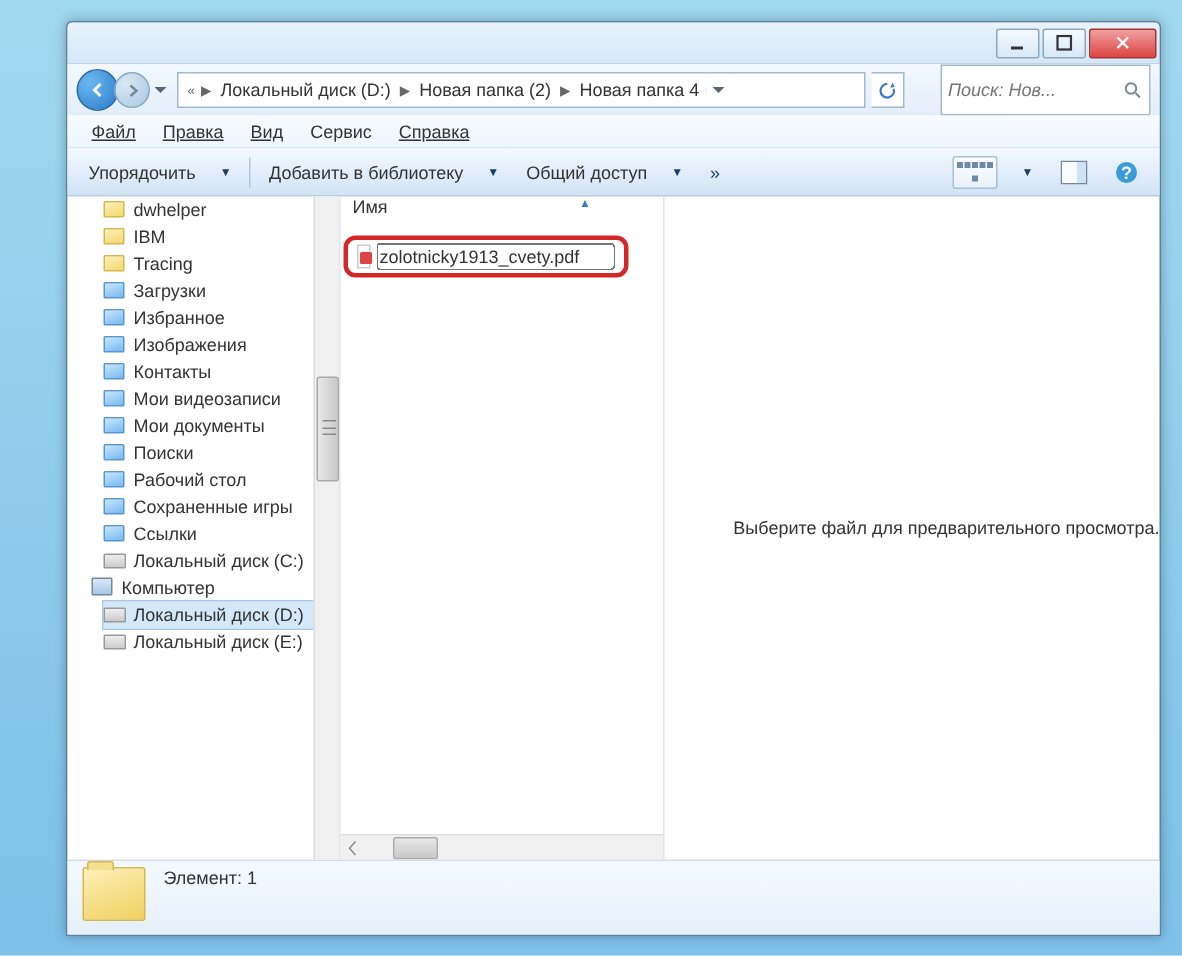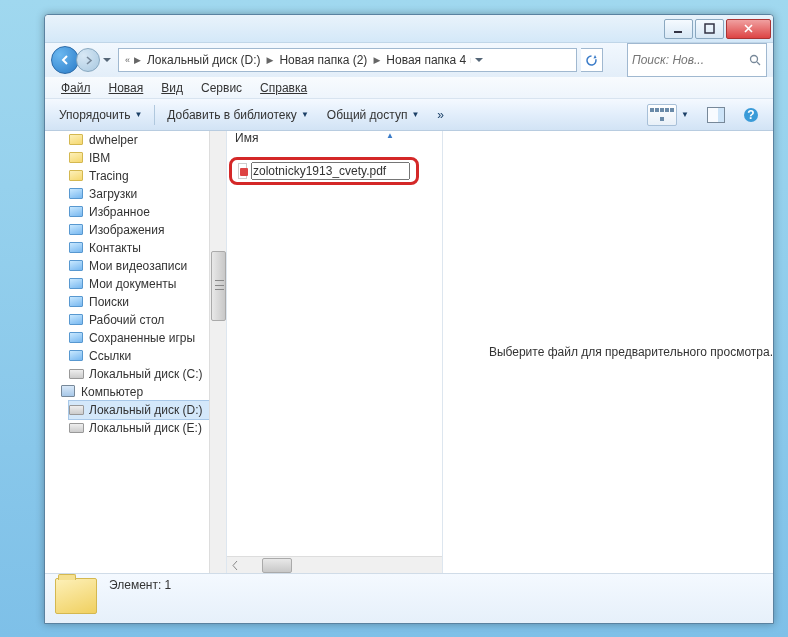--- a/index.html
+++ b/index.html
@@ -18,21 +18,21 @@
 .crumb{padding:2px 4px;white-space:nowrap;cursor:pointer}
 .path .chev{color:#666;font-size:9px;padding:0 2px}
 .pathdrop{width:16px;display:flex;justify-content:center;border-left:1px solid #eee;cursor:pointer}
 .refresh{width:22px;height:24px;background:#fff;border:1px solid #a0b8d0;border-left:none;display:flex;align-items:center;justify-content:center;cursor:pointer}
 .search{width:140px;height:24px;background:#fff;border:1px solid #a0b8d0;margin-left:20px;display:flex;align-items:center;padding:16px 4px}
 .search input{border:none;outline:none;flex:1;font-style:italic;color:#888;width:100%}
 .menubar{height:22px;background:linear-gradient(180deg,#f8fbfe 0%,#eef5fc 100%);border-bottom:1px solid #d8e4f0;display:flex;align-items:center;padding:0 8px;gap:2px}
 .menuitem{padding:2px 8px;cursor:pointer}
 .menuitem u{text-decoration:underline}
 .toolbar{height:32px;background:linear-gradient(180deg,#f4f9ff 0%,#e2eefb 50%,#d2e3f5 100%);border-bottom:1px solid #b8cce0;display:flex;align-items:center;padding:0 6px;gap:2px}
-.tbtn{padding:4px 8px;color:#1a3f66;display:flex;align-items:center;gap:4px;cursor:pointer;border-radius:2px}
+.tbtn{padding:4px 8px;color:#1a3f66;display:flex;align-items:center;gap:16px;cursor:pointer;border-radius:2px}
 .tbtn .dd{font-size:8px;color:#1a3f66}
 .toolbar .sep{width:1px;height:20px;background:#b0c8de;margin:0 2px}
 .toolbar .spacer{flex:1}
 .body{flex:1;display:flex;overflow:hidden}
 .tree{width:182px;border-right:1px solid #dde6ef;overflow:hidden;background:#fff;position:relative}
 .tree .sbar{position:absolute;right:0;top:0;width:17px;height:100%;background:#f0f0f0;border-left:1px solid #ddd}
 .tree .sbar .thumb{position:absolute;left:1px;top:120px;width:15px;height:70px;background:linear-gradient(90deg,#e8e8e8,#c8c8c8);border:1px solid #aaa;border-radius:2px}
 .tree .sbar .grip{position:absolute;left:3px;top:28px;width:9px;height:10px;display:flex;flex-direction:column;justify-content:space-between}
 .tree .sbar .grip div{height:1px;background:#888}
 .tree ul{list-style:none;padding-left:24px}
@@ -124,21 +124,21 @@
       <input placeholder="Поиск: Нов..." style="">
       <svg width="13" height="13" viewBox="0 0 13 13">
           <circle cx="5" cy="5" r="3.5" fill="none" stroke="#789" stroke-width="1.3"></circle>
           <path d="M8 8l3 3" stroke="#789" stroke-width="1.3"></path>
         </svg>
     </div>
   </div>
 
   <div class="menubar">
     <span class="menuitem"><u>Файл</u></span>
-    <span class="menuitem"><u>Новая</u></span>
+    <span class="menuitem"><u>Правка</u></span>
     <span class="menuitem"><u>Вид</u></span>
     <span class="menuitem">Сервис</span>
     <span class="menuitem"><u>Справка</u></span>
   </div>
 
   <div class="toolbar">
     <div class="tbtn">
         <span>Упорядочить</span>
         <span class="dd">▼</span>
       </div>

